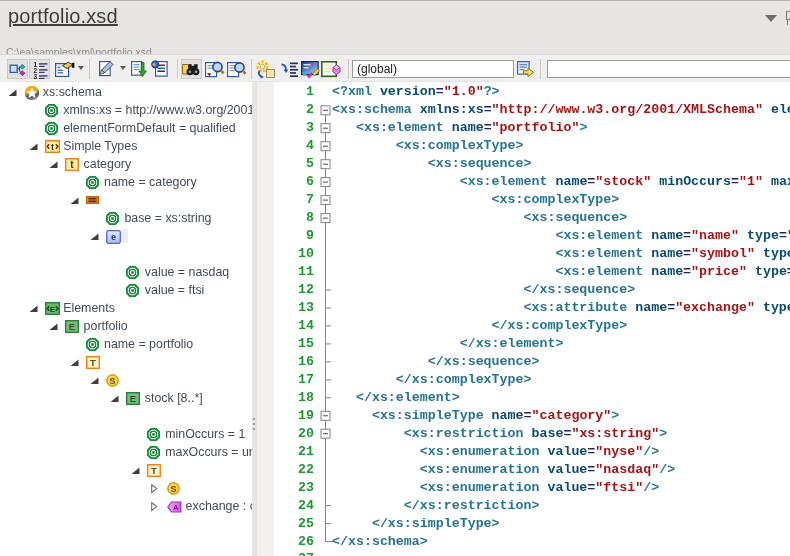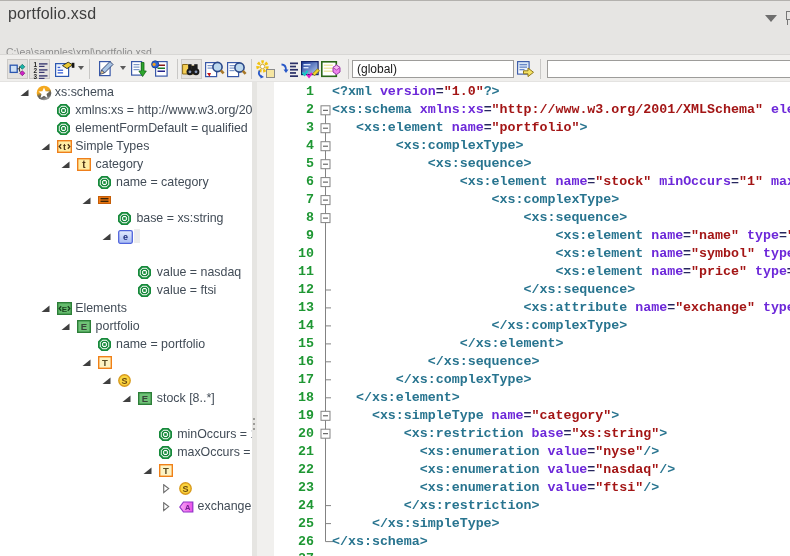--- a/index.html
+++ b/index.html
@@ -4,21 +4,21 @@
 <style>
 * { margin:0; padding:0; box-sizing:border-box; }
 html,body { width:790px; height:556px; overflow:hidden; background:#fff;
   font-family:"Liberation Sans", sans-serif; }
 #page { position:relative; width:790px; height:556px; }
 .abs { position:absolute; }
 
 
 #topline { left:0; top:0; width:790px; height:1px; background:#b3b1ae; }
 #header { left:0; top:1px; width:790px; height:53px; background:#e6e5e3; }
-#title { left:8px; top:3.6px; font-size:16px; color:#3e3e3e; letter-spacing:0.15px; }
+#title { left:8px; top:3.6px; font-size:20px; color:#3e3e3e; letter-spacing:0.15px;text-decoration:underline; }
 #path { left:6px; top:37.5px; font-size:10.5px; color:#8d8d8d;margin-top:7px; }
 #hdrarrow { left:765px; top:14px; width:0; height:0;
   border-left:6px solid transparent; border-right:6px solid transparent;
   border-top:7px solid #6e6e6e; }
 #hdrpin { left:786px; top:10px; width:4px; height:9px; border:1.5px solid #777;
   border-right:none; background:#e6e5e3; }
 #hdrpin2 { left:787px; top:19px; width:3px; height:5px; border-left:1.5px solid #777; }
 
 
 #toolbar { left:0; top:54px; width:790px; height:28px; background:#f0efed;
@@ -36,33 +36,33 @@
 #tbox2 { left:547px; top:5px; width:245px; height:18px; background:#fff;
   border:1px solid #9d9c9a; position:absolute; }
 
 
 #content { left:0; top:82px; width:790px; height:474px; background:#fff; }
 #splitter { left:251.5px; top:0; width:5.5px; height:474px; background:#e6e5e2; }
 .sdot { position:absolute; left:1.8px; width:2px; height:2px; background:#9d9c99; }
 #edmargin { left:257px; top:0; width:17px; height:474px; background:#f1f0ee; }
 
 
-#tree { left:12px; top:1px; width:251.5px; height:474px; overflow:hidden; }
+#tree { left:0; top:1px; width:251.5px; height:474px; overflow:hidden; }
 .trow { position:absolute; left:0; width:251.5px; height:18px; overflow:hidden; }
 .tlabel { position:absolute; top:2px; font-size:12.4px; color:#424c57; white-space:pre; }
 
 
 #editor { left:274px; top:0; width:516px; height:474px; overflow:hidden; }
 #lnums { position:absolute; left:0px; top:1.3px; width:40px; text-align:right;
   font-family:"Liberation Mono", monospace; font-size:13.3px; font-weight:bold;
   line-height:17.97px; color:#1e9733; white-space:pre; }
 #code { position:absolute; left:58px; top:1.3px;
   font-family:"Liberation Mono", monospace; font-size:13.3px; font-weight:bold;
   line-height:17.97px; white-space:pre; color:#28748f; }
-#code .a { color:#6d28d9; }
+#code .a { color:#0c4a6e; }
 #code .v { color:#a31515; }
 #code .e { color:#26265e; }
 #foldsvg { position:absolute; left:44px; top:2px; }
 </style>
 </head>
 <body>
 <div id="page">
   <div id="topline" class="abs"></div>
   <div id="header" class="abs">
     <div id="title" class="abs">portfolio.xsd</div>

